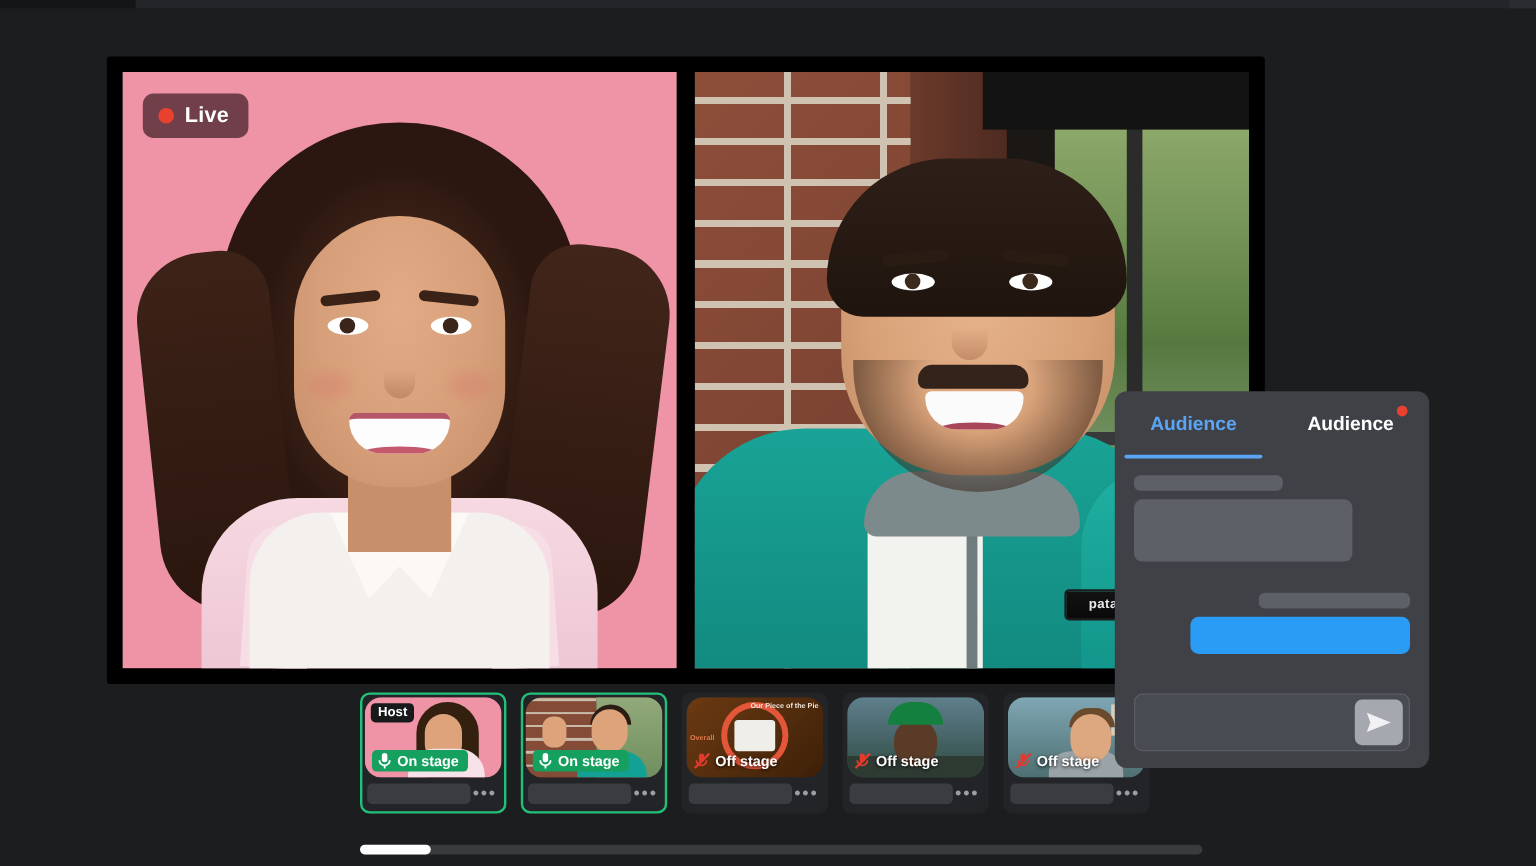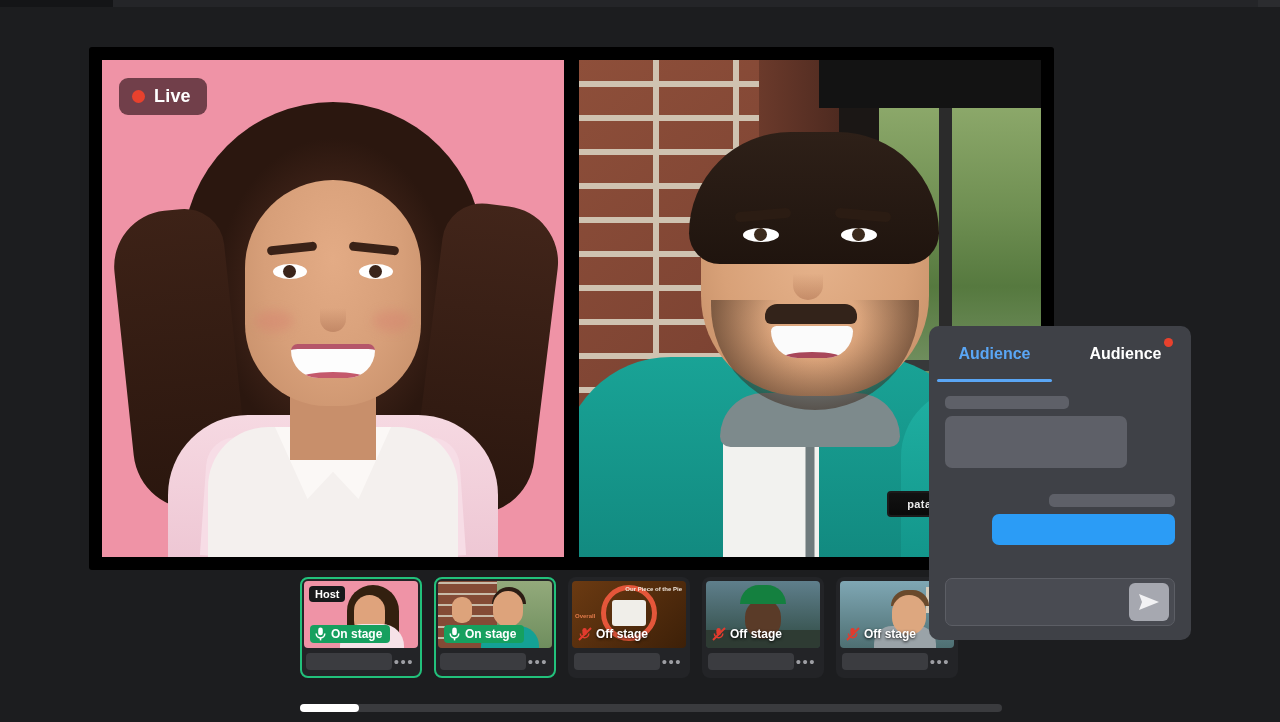--- a/index.html
+++ b/index.html
@@ -124,21 +124,21 @@
   
   .share-wrap { position:absolute; left:201px; top:601px; width:62px; text-align:center; }
   .share-btn { width:62px; height:53px; background:#2f3033; border-radius:11px;
     display:flex; align-items:center; justify-content:center; cursor:pointer; }
   .share-label { margin-top:10px; color:#e8e8ea; font-size:15px; }
 
   
   .thumbs { position:absolute; left:300px; top:577px; display:flex; gap:12px; }
   .thumb { width:122px; height:101px; background:#232427; border-radius:8px; padding:4px; position:relative; }
   .thumb.active { border:2px solid #22c17b; padding:2px; }
-  .thumb-vid { position:relative; width:100%; height:67px; border-radius:4px; overflow:hidden;text-decoration:underline; }
+  .thumb-vid { position:relative; width:100%; height:67px; border-radius:14px; overflow:hidden;text-decoration:underline; }
   .badge-host { position:absolute; left:5px; top:5px; background:#18191b; color:#fff;
     font-size:11px; font-weight:700; padding:2px 6px; border-radius:4px; }
   .badge-stage { position:absolute; left:6px; bottom:5px; display:flex; align-items:center; gap:5px;
     background:#16a05f; border-radius:4px; padding:2px 8px 2px 5px; }
   .badge-stage .lbl { color:#fff; font-size:12px; font-weight:700; }
   .badge-off { position:absolute; left:6px; bottom:7px; display:flex; align-items:center; gap:4px; }
   .badge-off .lbl { color:#fff; font-size:12px; font-weight:700; text-shadow:0 1px 3px rgba(0,0,0,.95); }
   .thumb-foot { display:flex; align-items:center; margin-top:5px; padding:0 2px; }
   .name-skel { flex:1; height:17px; background:#3b3c40; border-radius:4px; }
   .dots { width:24px; color:#9d9ea3; font-size:15px; letter-spacing:1.5px; text-align:center; line-height:17px; }

